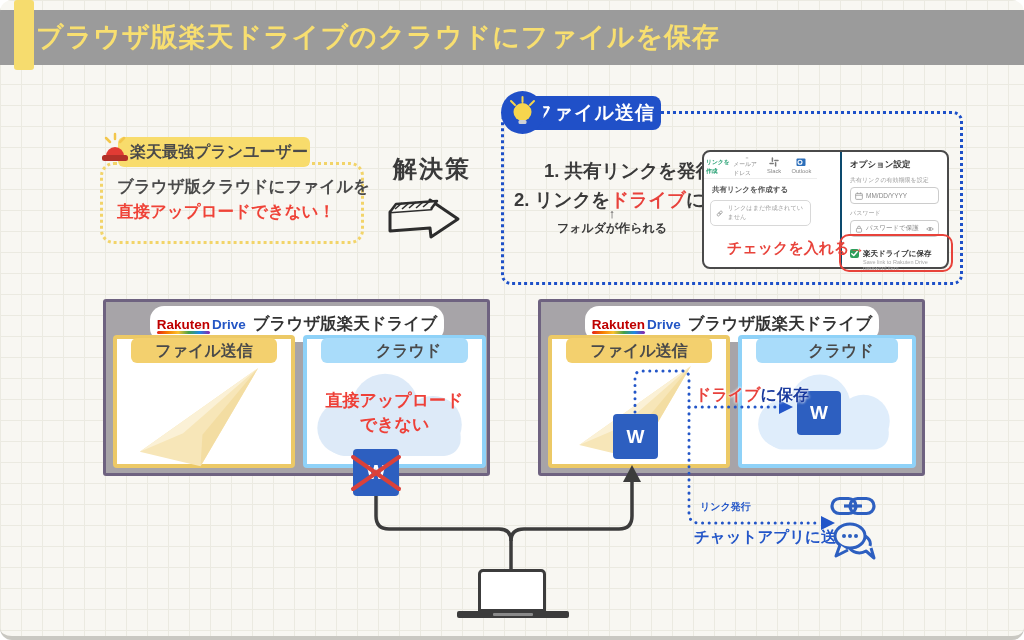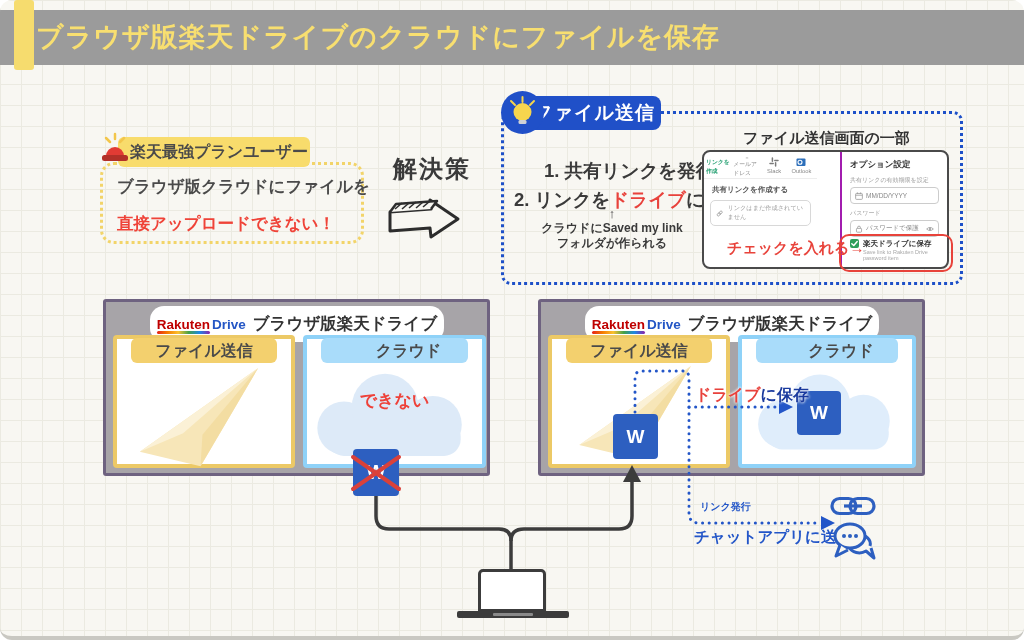--- a/index.html
+++ b/index.html
@@ -12,21 +12,21 @@
   
   .header{left:0;top:10px;width:1024px;height:55px;background:#9b9b9b;z-index:4;}
   .header-title{line-height:55px;padding-left:36px;font-size:27px;font-weight:800;color:#f8df70;letter-spacing:1px;}
   .accent-bar{left:14px;top:0;width:20px;height:70px;background:#f6dc6e;border-radius:3px;z-index:5;}
   
   .problem-box{left:100px;top:162px;width:258px;height:76px;border:3px dotted #f2d469;border-radius:14px;z-index:2;}
   .problem-label{left:118px;top:137px;width:192px;height:30px;background:#f8dc6c;border-radius:6px;z-index:3;
     line-height:30px;font-size:16px;font-weight:800;color:#4a4a4a;padding-left:12px;box-sizing:border-box;}
   .siren{left:100px;top:130px;z-index:4;}
   .problem-line1{left:117px;top:176px;font-size:16.5px;font-weight:800;color:#4a4a4a;z-index:3;}
-  .problem-line2{left:117px;top:201px;font-size:16.5px;font-weight:800;color:#ef4338;z-index:3;margin-top:12px;}
+  .problem-line2{left:117px;top:201px;font-size:16.5px;font-weight:800;color:#ef4338;z-index:3;}
   
   .solution-label{left:393px;top:153px;font-size:24px;font-weight:800;color:#3a3a3a;letter-spacing:2px;z-index:3;}
   .sketch-arrow{left:383px;top:183px;z-index:3;}
   
   .fs-box{left:501px;top:111px;width:456px;height:168px;border:3px dotted #1d50c8;border-radius:10px;z-index:2;}
   .fs-pill{left:527px;top:96px;width:134px;height:34px;background:#2050c8;border-radius:8px;z-index:6;
     color:#fff;font-size:19px;font-weight:800;text-align:center;line-height:34px;letter-spacing:1px;}
   .fs-bulb{left:501px;top:91px;width:43px;height:43px;border-radius:50%;background:#2050c8;z-index:7;display:flex;align-items:center;justify-content:center;}
   .fs-step{left:514px;font-size:18.5px;font-weight:800;color:#3a3a3a;z-index:3;}
   .step1{top:158px;margin-left:30px;} .step2{top:187px;}
@@ -37,26 +37,26 @@
   .screenshot-title{left:703px;top:129px;width:247px;text-align:center;font-size:15px;font-weight:800;color:#333;z-index:3;}
   
   .mini-card{left:702px;top:150px;width:247px;height:119px;background:#fff;border:2px solid #4a4a4a;border-radius:8px;z-index:3;box-sizing:border-box;}
   .mini-left{position:absolute;left:0;top:0;width:113px;height:100%;}
   .mini-tabs{display:flex;padding:5px 2px 0 2px;border-bottom:1px solid #ededed;height:27px;box-sizing:border-box;}
   .mini-tab{flex:1;display:flex;flex-direction:column;align-items:center;gap:1px;font-size:5.8px;color:#8a8a8a;cursor:default;}
   .mini-tab.active{color:#1f9d6e;font-weight:700;}
   .mini-tab.active .tabline{width:26px;height:2px;background:#1f9d6e;margin-top:1px;}
   .mini-create-heading{margin:6px 0 0 8px;font-size:7.5px;font-weight:800;color:#555;}
   .mini-empty{margin:5px 6px 0 6px;height:24px;border:1px solid #d8d8d8;border-radius:5px;display:flex;align-items:center;gap:4px;padding:0 5px;font-size:6.2px;color:#a0a0a0;}
-  .mini-right{position:absolute;left:136px;top:0;right:0;bottom:0;border-left:2px solid #a21caf;padding:7px 8px;box-sizing:border-box;}
+  .mini-right{position:absolute;left:136px;top:0;right:0;bottom:0;border-left:2px solid #0c4a6e;padding:7px 8px;box-sizing:border-box;}
   .mini-opt-heading{font-size:8.5px;font-weight:800;color:#333;}
   .mini-lbl{font-size:6px;color:#999;margin-top:5px;}
   .mini-input{border:1px solid #ccc;border-radius:4px;height:15px;display:flex;align-items:center;gap:3px;padding:0 4px;margin-top:2px;font-size:6.5px;color:#888;}
   .mini-input .grow{flex:1;}
-  .mini-check-row{display:flex;align-items:flex-start;gap:4px;margin-top:2px;}
+  .mini-check-row{display:flex;align-items:flex-start;gap:4px;margin-top:12px;}
   .mini-checkbox{width:9px;height:9px;background:#2e9e5b;border-radius:2px;display:flex;align-items:center;justify-content:center;flex:none;}
   .mini-check-label{font-size:7.5px;font-weight:800;color:#333;line-height:9px;}
   .mini-check-note{font-size:5.5px;color:#a8a8a8;margin:1px 0 0 13px;}
   .red-highlight{left:839px;top:234px;width:110px;height:34px;border:2.5px solid #e8433b;border-radius:10px;z-index:5;}
   .check-instruction{left:727px;top:239px;font-size:15px;font-weight:800;color:#e8433b;z-index:5;}
   
   .drive-box{width:387px;height:177px;background:#a7a4a8;border:3px solid #6e6280;border-radius:3px;z-index:2;box-sizing:border-box;}
   .box-left{left:103px;top:299px;} .box-right{left:538px;top:299px;}
   .box-pill{position:absolute;left:44px;top:4px;width:294px;height:36px;background:#fff;border-radius:14px;
     display:flex;align-items:center;justify-content:center;gap:7px;font-size:16.5px;font-weight:800;color:#333;}
@@ -135,24 +135,22 @@
       <line x1="21.5" y1="6" x2="21.5" y2="11" stroke="#f6d54e" stroke-width="2" stroke-linecap="round"></line>
       <circle cx="21.5" cy="21" r="9" fill="#f6d54e"></circle>
       <rect x="17.5" y="29" width="8" height="4" rx="1.5" fill="#cfd2d6"></rect>
     </svg>
   </div>
   <div class="abs fs-pill">ファイル送信</div>
   <div class="abs fs-step step1">1. 共有リンクを発行</div>
   <div class="abs fs-step step2"><span>2. リンクを</span><span class="em-red">ドライブ</span><span>に保存</span></div>
   <div class="abs fs-notes">
     <div class="up">↑</div>
-    <div class="nt">クラウドにSaved my link</div>
     <div class="nt">フォルダが作られる</div>
   </div>
-  <div class="abs screenshot-title">ファイル送信画面の一部</div>
 
   <div class="abs mini-card">
     <div class="mini-left">
       <div class="mini-tabs">
         <div class="mini-tab active">
           <svg width="10" height="10" viewBox="0 0 10 10" fill="none" stroke="#1f9d6e" stroke-width="1.1">
             <g transform="rotate(-45 5 5)">
                 <rect x="0.8" y="3.4" width="5" height="3.2" rx="1.6"></rect>
                 <rect x="4.2" y="3.4" width="5" height="3.2" rx="1.6"></rect>
               </g>
@@ -253,20 +251,21 @@
       <div class="tab tab-blue">クラウド</div>
       <svg class="cloud-svg" style="left:-3px;top:28px;" width="180" height="100" viewBox="0 0 160 90">
         <g fill="#ddeaf8">
             <circle cx="35" cy="55" r="24"></circle>
             <circle cx="72" cy="36" r="30"></circle>
             <circle cx="115" cy="52" r="26"></circle>
             <rect x="20" y="48" width="120" height="32" rx="15"></rect>
           </g>
       </svg>
       <div class="err-text">
+        <div>直接アップロード</div>
         <div>できない</div>
       </div>
     </div>
   </div>
 
   <div class="abs word-doc wdoc-blocked">
     <span>W</span>
     <svg style="position:absolute;left:-4px;top:-2px;" width="54" height="52" viewBox="0 0 54 52">
       <line x1="4" y1="10" x2="50" y2="42" stroke="#d9413a" stroke-width="4" stroke-linecap="round"></line>
       <line x1="50" y1="10" x2="4" y2="42" stroke="#d9413a" stroke-width="4" stroke-linecap="round"></line>

